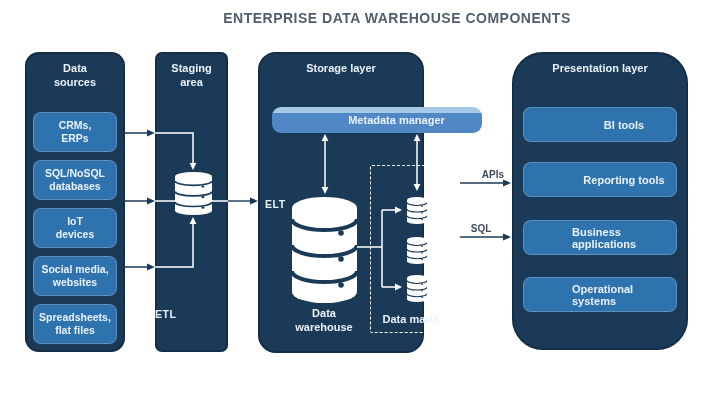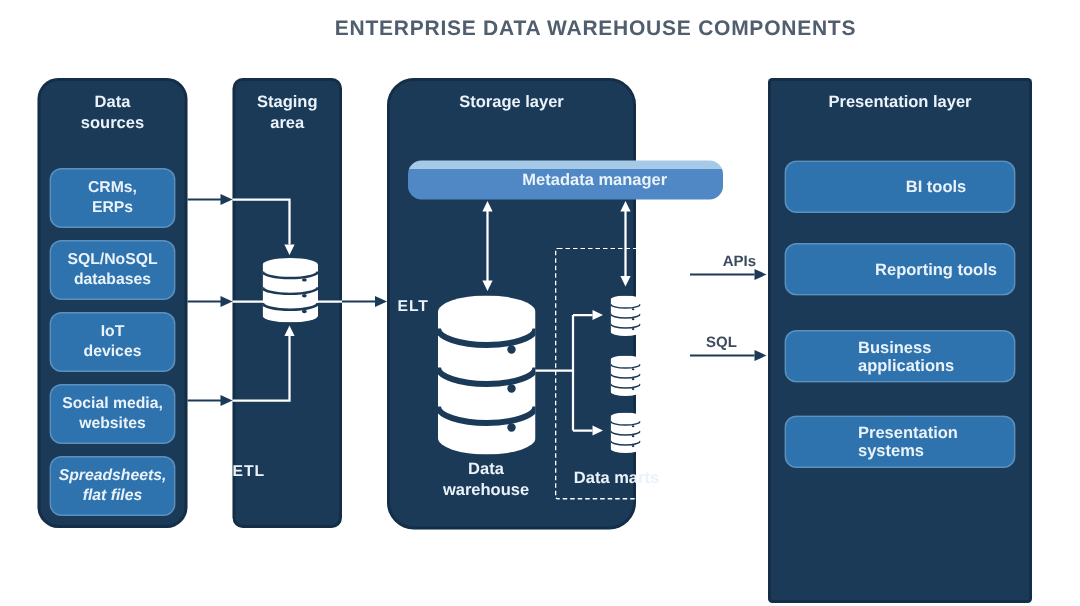--- a/index.html
+++ b/index.html
@@ -69,21 +69,21 @@
     <div class="panel-h">Data
 sources</div>
     <div class="sbtn" style="top:60px;">CRMs,
 ERPs</div>
     <div class="sbtn" style="top:108px;">SQL/NoSQL
 databases</div>
     <div class="sbtn" style="top:204px;">Social media,
 websites</div>
     <div class="sbtn" style="top:156px;">IoT
 devices</div>
-    <div class="sbtn" style="top:252px;font-style:italic;">Spreadsheets,
+    <div class="sbtn" style="top:252px;">Spreadsheets,
 flat files</div>
   </section>
 
   <section class="panel" style="left:155px;top:52px;width:73px;height:300px;border-radius:7px;">
     <div class="panel-h">Staging
 area</div>
     <svg class="db-icon" style="left:20px;top:120px;" width="37" height="43" viewBox="0 0 65 106" preserveAspectRatio="none">
         <use href="#db"></use>
       </svg>
     <div class="proc" style="left:0;right:0;top:256px;text-align:left;">ETL</div>
@@ -104,26 +104,26 @@
       </svg>
     <svg class="db-icon" style="left:149px;top:185px;" width="20" height="27" viewBox="0 0 65 106" preserveAspectRatio="none">
         <use href="#db"></use>
       </svg>
     <svg class="db-icon" style="left:149px;top:223px;" width="20" height="27" viewBox="0 0 65 106" preserveAspectRatio="none">
         <use href="#db"></use>
       </svg>
     <div class="cap" style="left:112px;top:260px;width:82px;">Data marts</div>
   </section>
 
-  <section class="panel" style="left:512px;top:52px;width:176px;height:350px;border-radius:3px;">
+  <section class="panel" style="left:512px;top:52px;width:176px;height:298px;border-radius:31px;">
     <div class="panel-h">Presentation layer</div>
     <div class="pbtn" style="top:55px;">BI tools</div>
     <div class="pbtn" style="top:110px;">Reporting tools</div>
     <div class="pbtn" style="top:168px;">Business applications</div>
-    <div class="pbtn" style="top:225px;">Presentation systems</div>
+    <div class="pbtn" style="top:225px;">Operational systems</div>
   </section>
 
   <div class="flow-label" style="left:458px;top:169px;text-align:right;">APIs</div>
   <div class="flow-label" style="left:458px;top:223px;">SQL</div>
 
   <svg class="overlay" width="720" height="404" viewBox="0 0 720 404">
 
     <g>
       <path class="lnk-dark" d="M125,133 H148 M125,201 H148 M125,267 H148"></path>
       <polygon class="arr-dark" points="147,129.4 155,133 147,136.6"></polygon>

